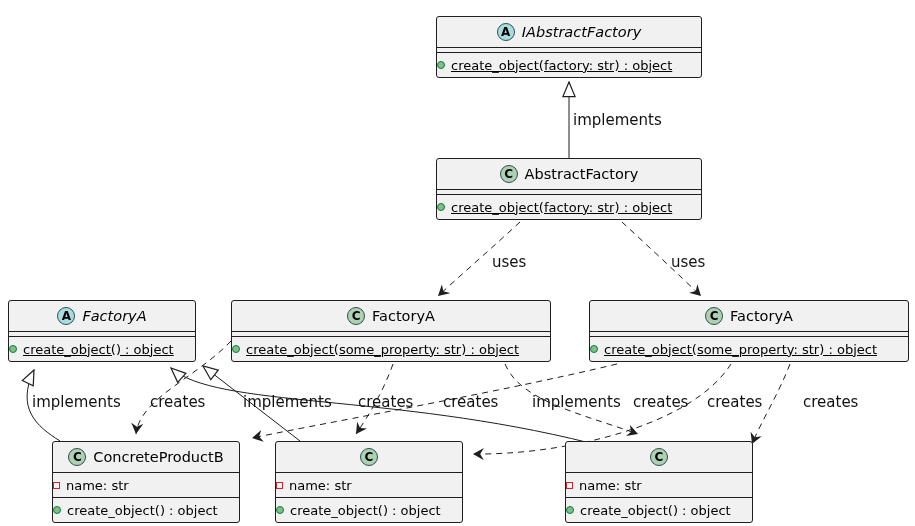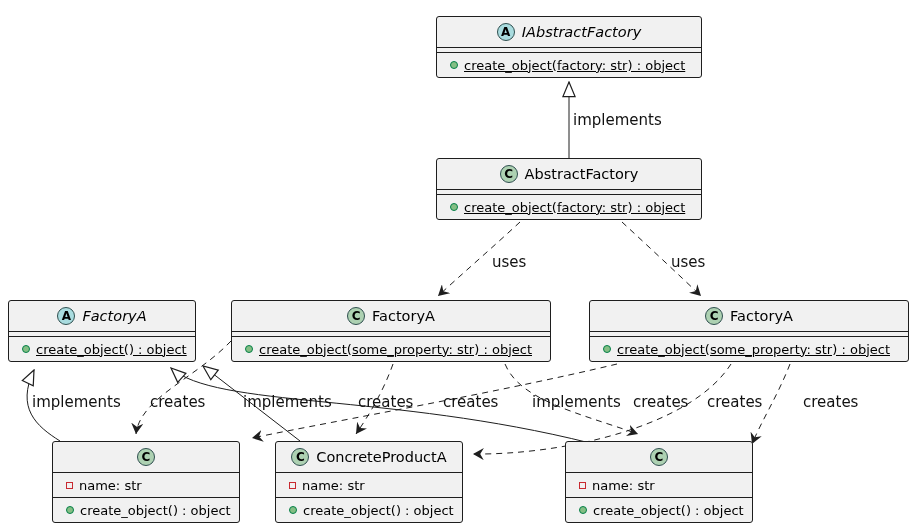--- a/index.html
+++ b/index.html
@@ -17,21 +17,21 @@
   .cname.italic{font-style:italic;text-align:center;}
   .circ{
     width:18px;height:18px;border-radius:50%;flex:0 0 18px;
     display:flex;align-items:center;justify-content:center;
     font-size:12px;font-weight:bold;color:#000;border:1px solid #2f4f4f;box-sizing:border-box;
   }
   .circ.cls{background:#ADD1B2;}
   .circ.abs{background:#A9DCDF;}
   .sep{border-top:1px solid #1e1e1e;height:0;}
   .gap{height:4px;}
-  .member{height:24px;display:flex;align-items:center;padding:0 13px;gap:6px;border-top:1px solid #1e1e1e;}
+  .member{height:24px;display:flex;align-items:center;padding:0 0;gap:6px;border-top:1px solid #1e1e1e;}
   .member:first-of-type{border-top:none;}
   .mtext{font-size:13px;color:#000;white-space:nowrap;}
   .mtext.u{text-decoration:underline;}
   .micon-method{width:8px;height:8px;border-radius:50%;background:#84BE84;border:1px solid #038048;flex:0 0 8px;box-sizing:border-box;}
   .micon-field{width:7px;height:7px;background:transparent;border:1.5px solid #C82930;flex:0 0 7px;box-sizing:border-box;}
 
   .elabel{position:absolute;z-index:2;font-size:15px;color:#111;white-space:nowrap;}
 </style>
 </head>
 <body>
@@ -126,35 +126,35 @@
     <div class="gap"></div>
     <div class="member">
       <span class="micon-method"></span>
       <span class="mtext u">create_object(some_property: str) : object</span>
     </div>
   </div>
 
   <div class="uml-class" style="left:52px;top:441px;width:188px;">
     <div class="title">
       <span class="circ cls">C</span>
+      <span class="cname">ConcreteProductB</span>
     </div>
     <div class="member" style="border-top:1px solid #1e1e1e;">
       <span class="micon-field"></span>
       <span class="mtext">name: str</span>
     </div>
     <div class="member">
       <span class="micon-method"></span>
       <span class="mtext">create_object() : object</span>
     </div>
   </div>
 
   <div class="uml-class" style="left:275px;top:441px;width:188px;">
     <div class="title">
       <span class="circ cls">C</span>
-      <span class="cname">ConcreteProductA</span>
     </div>
     <div class="member" style="border-top:1px solid #1e1e1e;">
       <span class="micon-field"></span>
       <span class="mtext">name: str</span>
     </div>
     <div class="member">
       <span class="micon-method"></span>
       <span class="mtext">create_object() : object</span>
     </div>
   </div>

